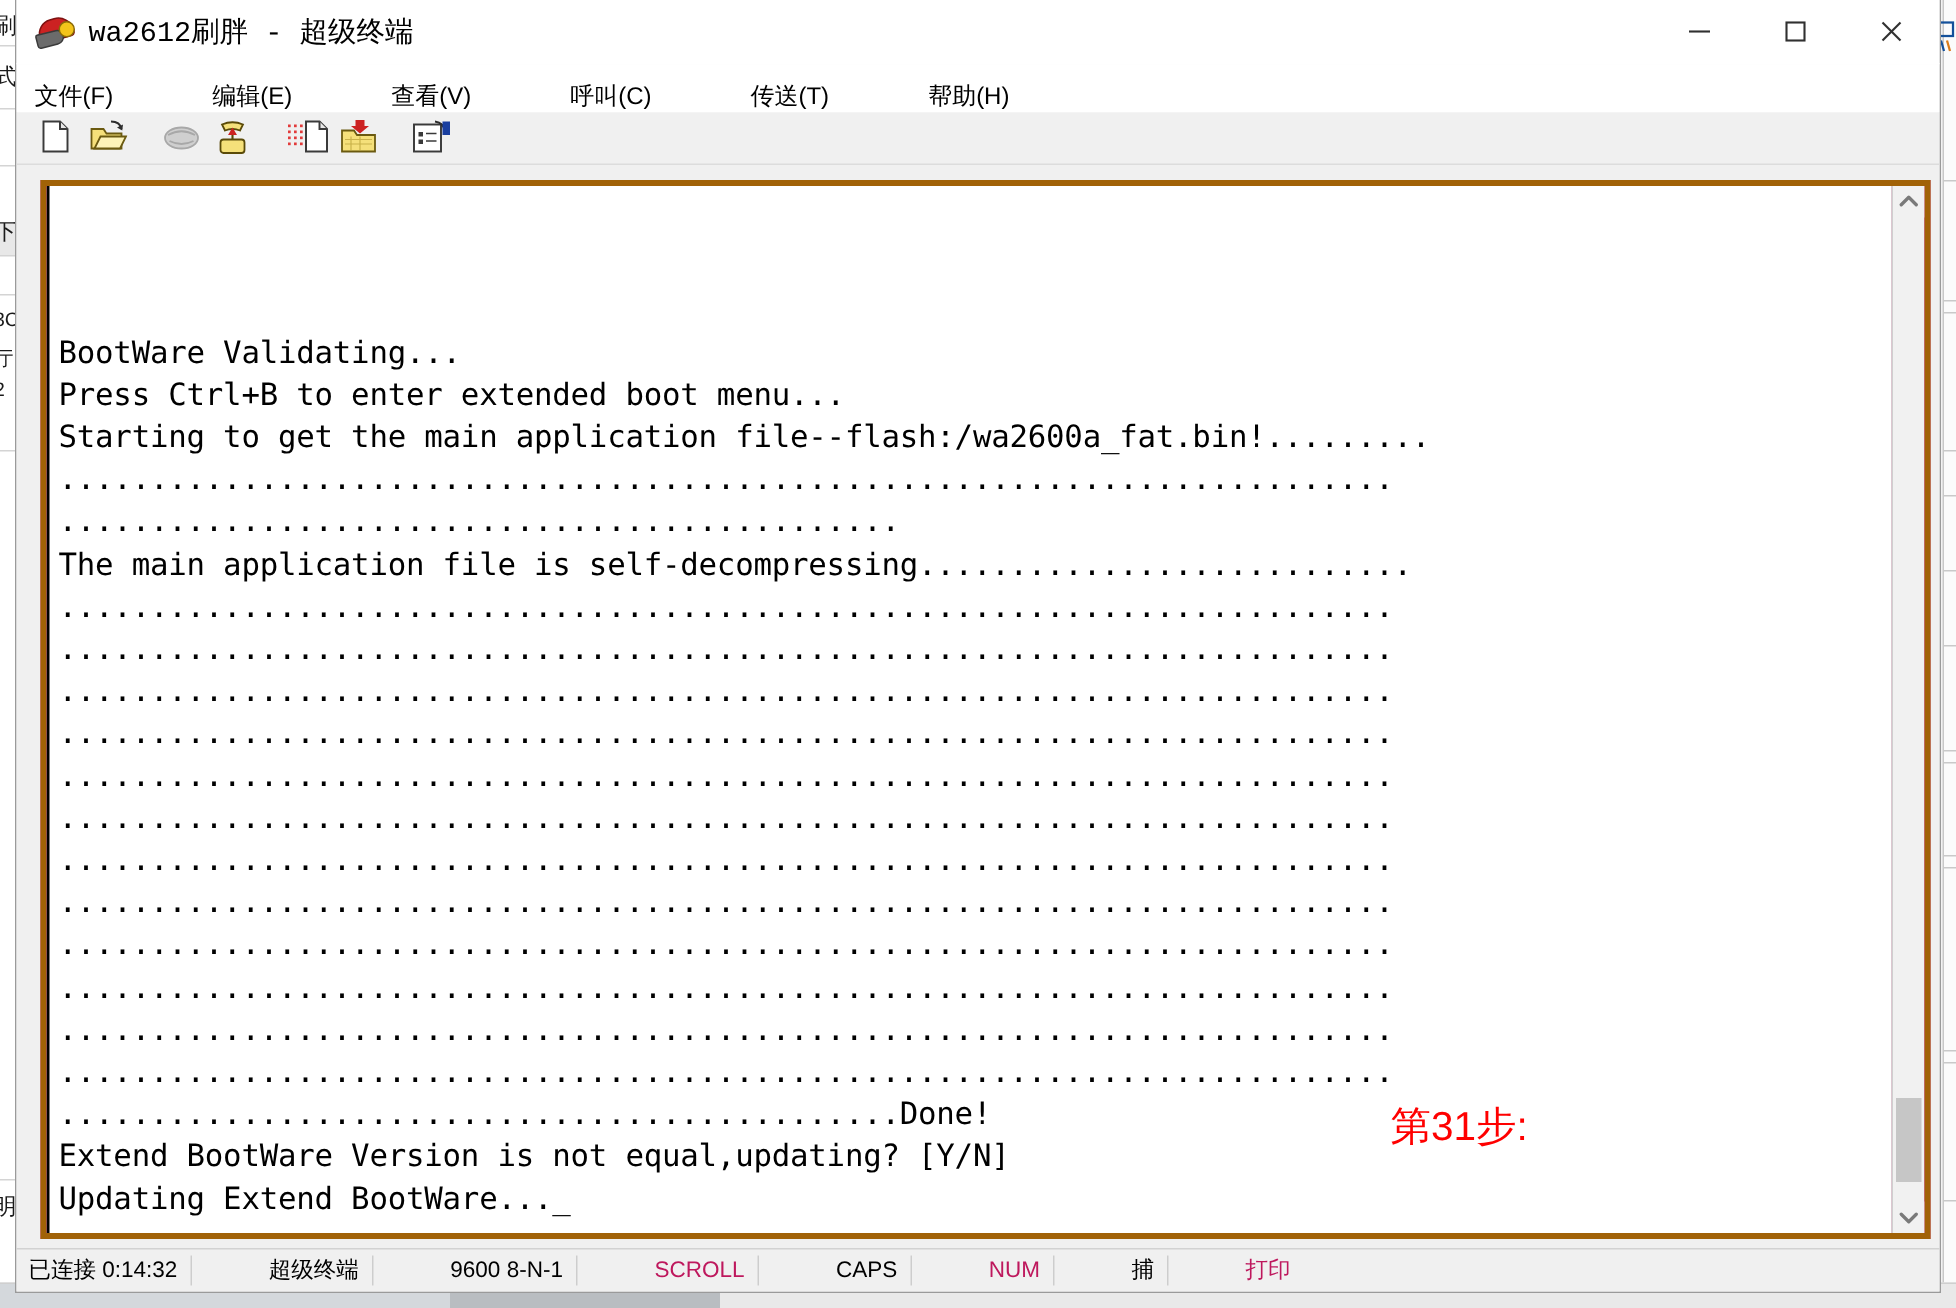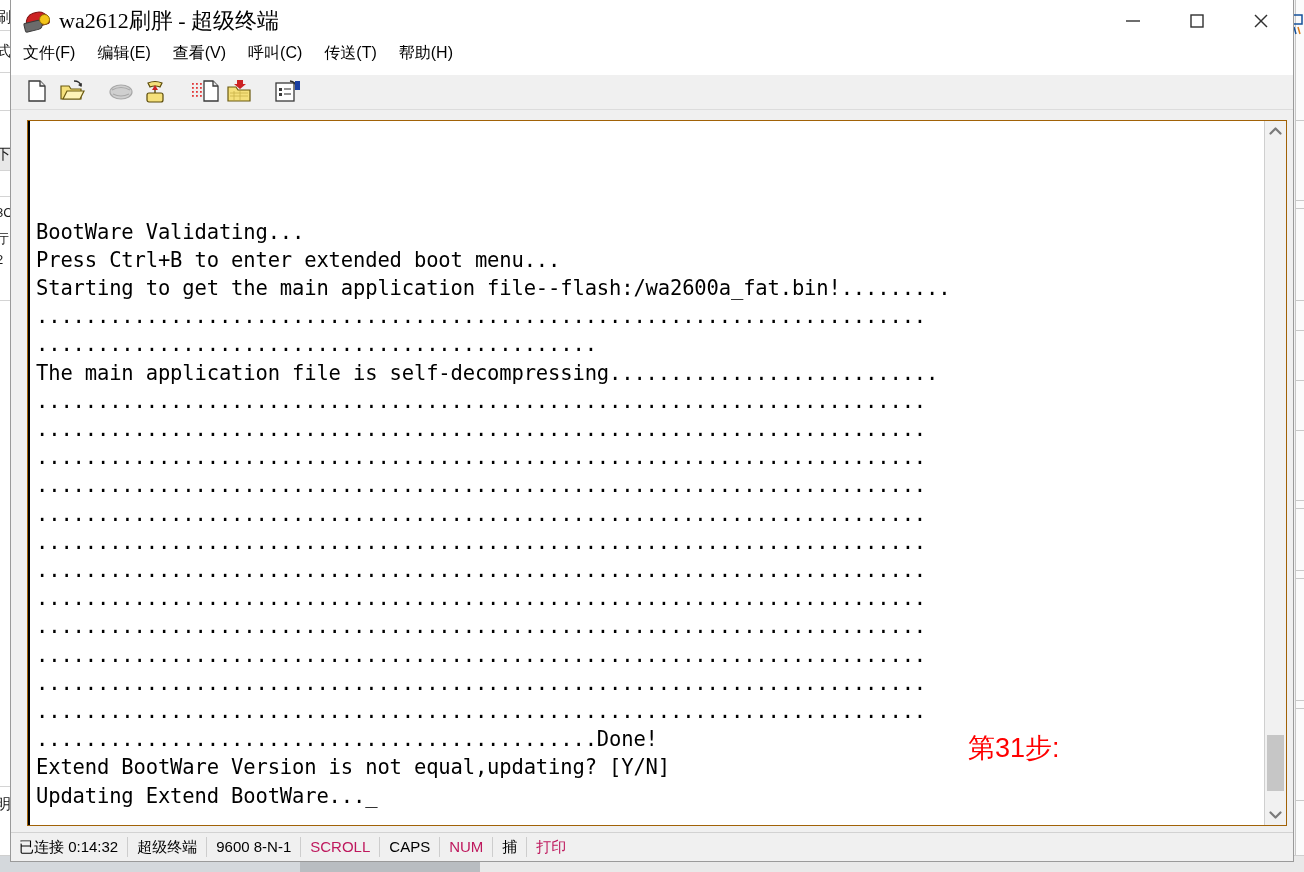--- a/index.html
+++ b/index.html
@@ -138,23 +138,23 @@
   .title-icon .ball {
     position: absolute;
     right: 0px; top: 6px;
     width: 9px; height: 9px;
     border-radius: 50%;
     background: #f4c41a;
     border: 1px solid #8a6a05;
   }
   .title-text {
     margin-left: 9px;
-    font-size: 22px;
+    font-size: 19px;
     color: #000000;
-    font-family: Liberation Serif, serif;
+    font-family: Liberation Mono, monospace;
     white-space: nowrap;
   }
   .win-controls {
     position: absolute;
     right: 0; top: 0;
     height: 42px;
     display: flex;
   }
   .win-btn {
     width: 64px; height: 42px;
@@ -163,23 +163,24 @@
     justify-content: center;
   }
   .win-btn svg { display: block; }
 
   
   .menubar {
     flex: 0 0 32px;
     height: 32px;
     background: #ffffff;
     display: flex;
-    align-items: flex-start;
+    align-items: flex-end;
     padding-left: 12px;
     box-sizing: border-box;
+    gap: 44px;
   }
   .menu-item {
     font-size: 16px;
     color: #000000;
     margin-right: 22px;
     white-space: nowrap;
     font-family: "Liberation Sans", sans-serif;
   }
 
   
@@ -207,21 +208,21 @@
     position: relative;
     background: #f0f0f0;
     padding: 6px 6px 0 6px;
     box-sizing: border-box;
     display: flex;
   }
   .term-outer {
     flex: 1 1 auto;
     position: relative;
     background: #be185d;
-    border: 1px solid #a16207;
+    border: 4px solid #a16207;
     box-sizing: border-box;
     margin: 4px 0 6px 10px;
     display: flex;
     overflow: hidden;
     justify-content: space-between;
   }
   .term-inner {
     flex: 1 1 auto;
     position: relative;
     background: #ffffff;
@@ -266,33 +267,34 @@
   .annotation {
     position: absolute;
     left: 894px; top: 537px;
     color: #ff0000;
     font-size: 27px;
     line-height: 36px;
     font-family: "Liberation Sans", sans-serif;
     white-space: pre;
     pointer-events: none;
   }
-  .ann-line { display: block; margin-left: 44px; }
+  .ann-line { display: block; }
 
   
   .statusbar {
     flex: 0 0 28px;
     height: 28px;
     background: #f0f0f0;
     border-top: 1px solid #d2d2d2;
     display: flex;
     align-items: center;
     font-size: 15px;
     color: #000000;
     font-family: "Liberation Sans", sans-serif;
+    gap: 42px;
   }
   .sb-cell {
     padding: 0 9px;
     height: 20px;
     line-height: 20px;
     white-space: nowrap;
     border-right: 1px solid #cdcdcd;
   }
   .sb-cell.first { padding-left: 8px; }
   .sb-cell.dim { color: #be185d; }

